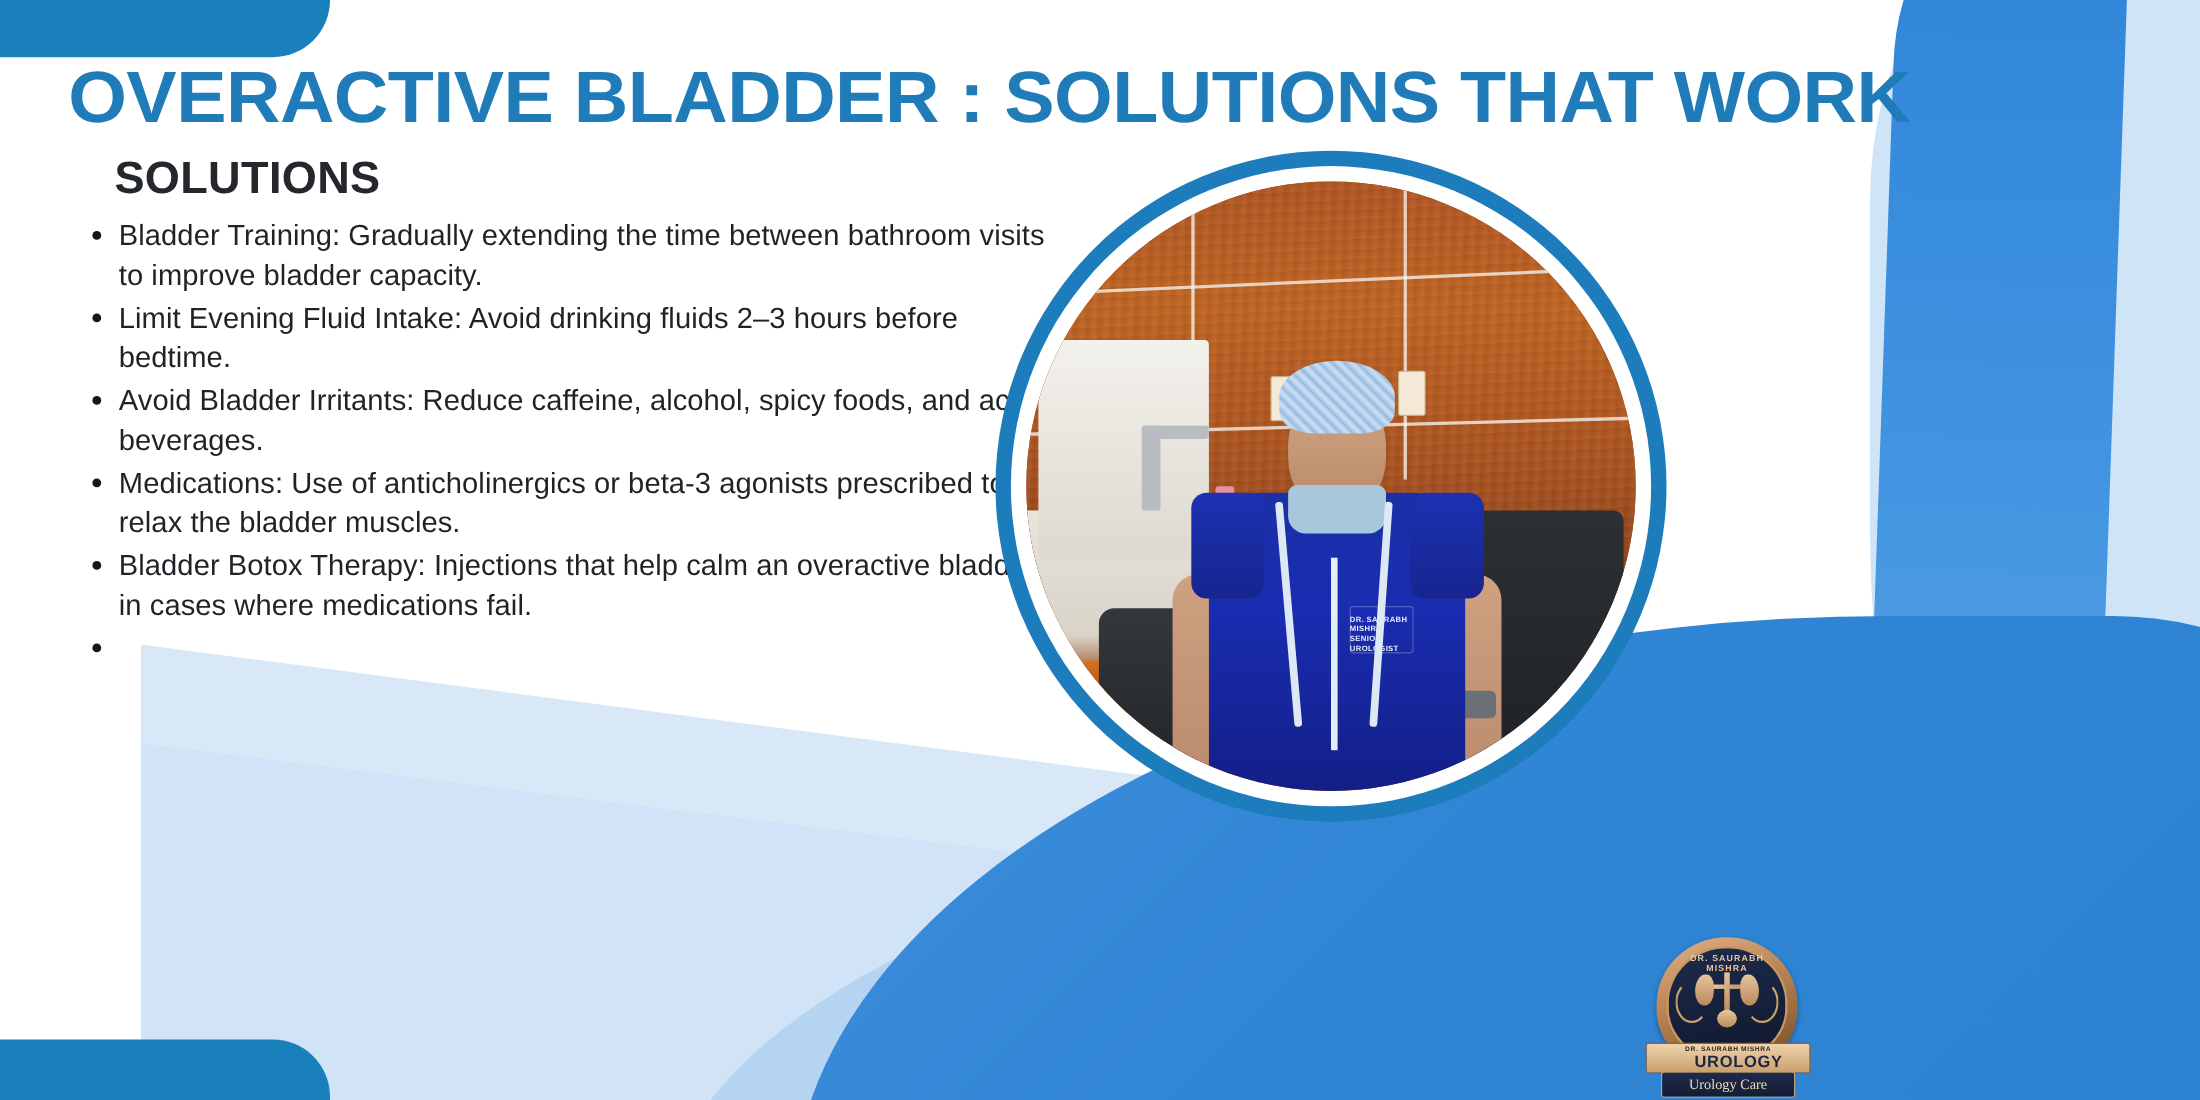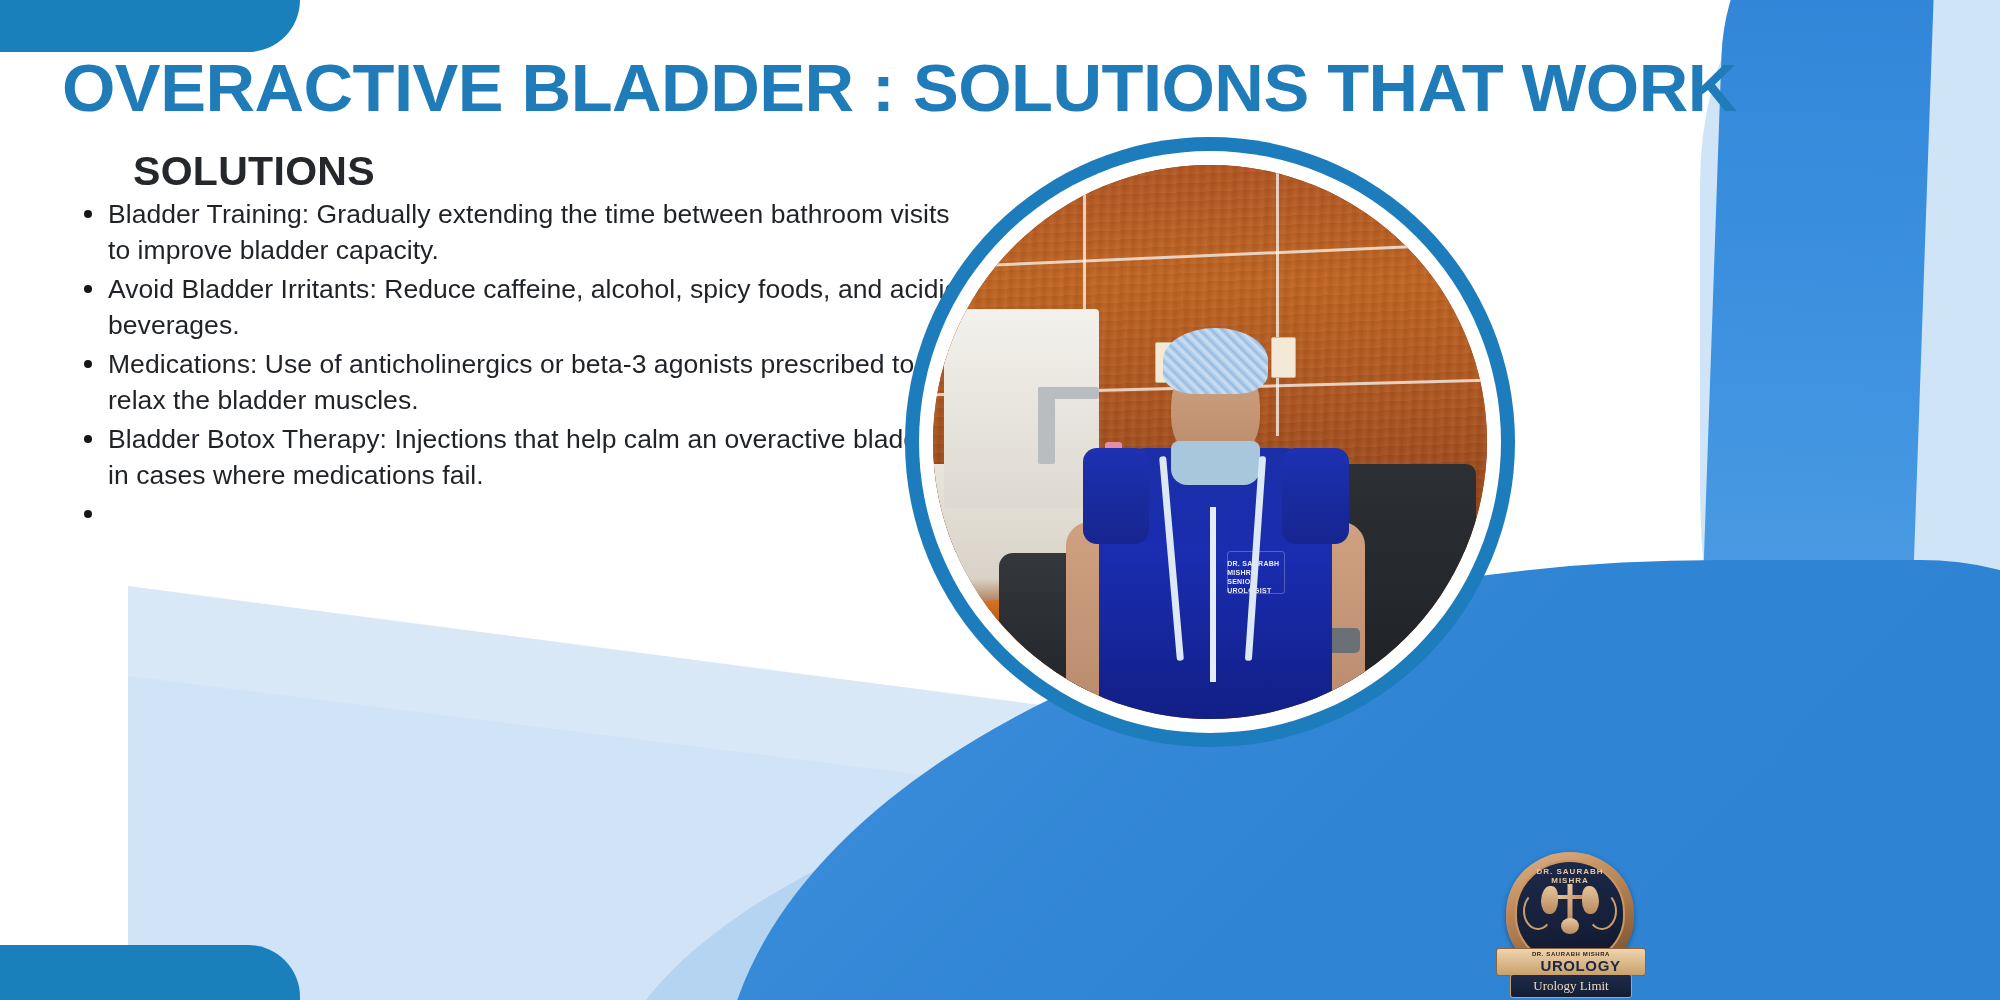--- a/index.html
+++ b/index.html
@@ -116,27 +116,26 @@
     letter-spacing: -0.5px;
     color: #1f7cb9;
     white-space: nowrap;
     transform: scaleX(1.04);
     transform-origin: left center;
   }
 
   .section-heading {
     position: absolute;
     left: 104px;
-    top: 148px;
+    top: 138px;
     font-family: "Liberation Sans", sans-serif;
     font-weight: 700;
     font-size: 41px;
     color: #24282c;
     letter-spacing: 0.3px;
-    margin-left: 29px;
   }
 
   
   .bullet-list {
     position: absolute;
     left: 78px;
     top: 196px;
     width: 880px;
     margin: 0;
     padding: 0;
@@ -494,20 +493,24 @@
   <div class="shape bottom-left-bar"></div>
 
   <div class="title">OVERACTIVE BLADDER : SOLUTIONS THAT WORK</div>
 
   <div class="section-heading">SOLUTIONS</div>
 
   <ul class="bullet-list">
     <li class="bullet-item">
       <span class="dot"></span>
       <span>Bladder Training: Gradually extending the time between bathroom visits to improve bladder capacity.</span>
+    </li>
+    <li class="bullet-item">
+      <span class="dot"></span>
+      <span>Limit Evening Fluid Intake: Avoid drinking fluids 2–3 hours before bedtime.</span>
     </li>
     <li class="bullet-item">
       <span class="dot"></span>
       <span>Avoid Bladder Irritants: Reduce caffeine, alcohol, spicy foods, and acidic beverages.</span>
     </li>
     <li class="bullet-item">
       <span class="dot"></span>
       <span>Medications: Use of anticholinergics or beta-3 agonists prescribed to relax the bladder muscles.</span>
     </li>
     <li class="bullet-item">
@@ -576,16 +579,16 @@
           <div class="bladder-shape"></div>
         </div>
         <div class="wreath-l"></div>
         <div class="wreath-r"></div>
       </div>
     </div>
     <div class="badge-banner">
       <div class="badge-banner-small">DR. SAURABH MISHRA</div>
       <div class="badge-banner-big">UROLOGY</div>
     </div>
-    <div class="badge-sub">Urology Limit</div>
+    <div class="badge-sub">Urology Care</div>
   </div>
 
 </div>
 
 </body></html>

